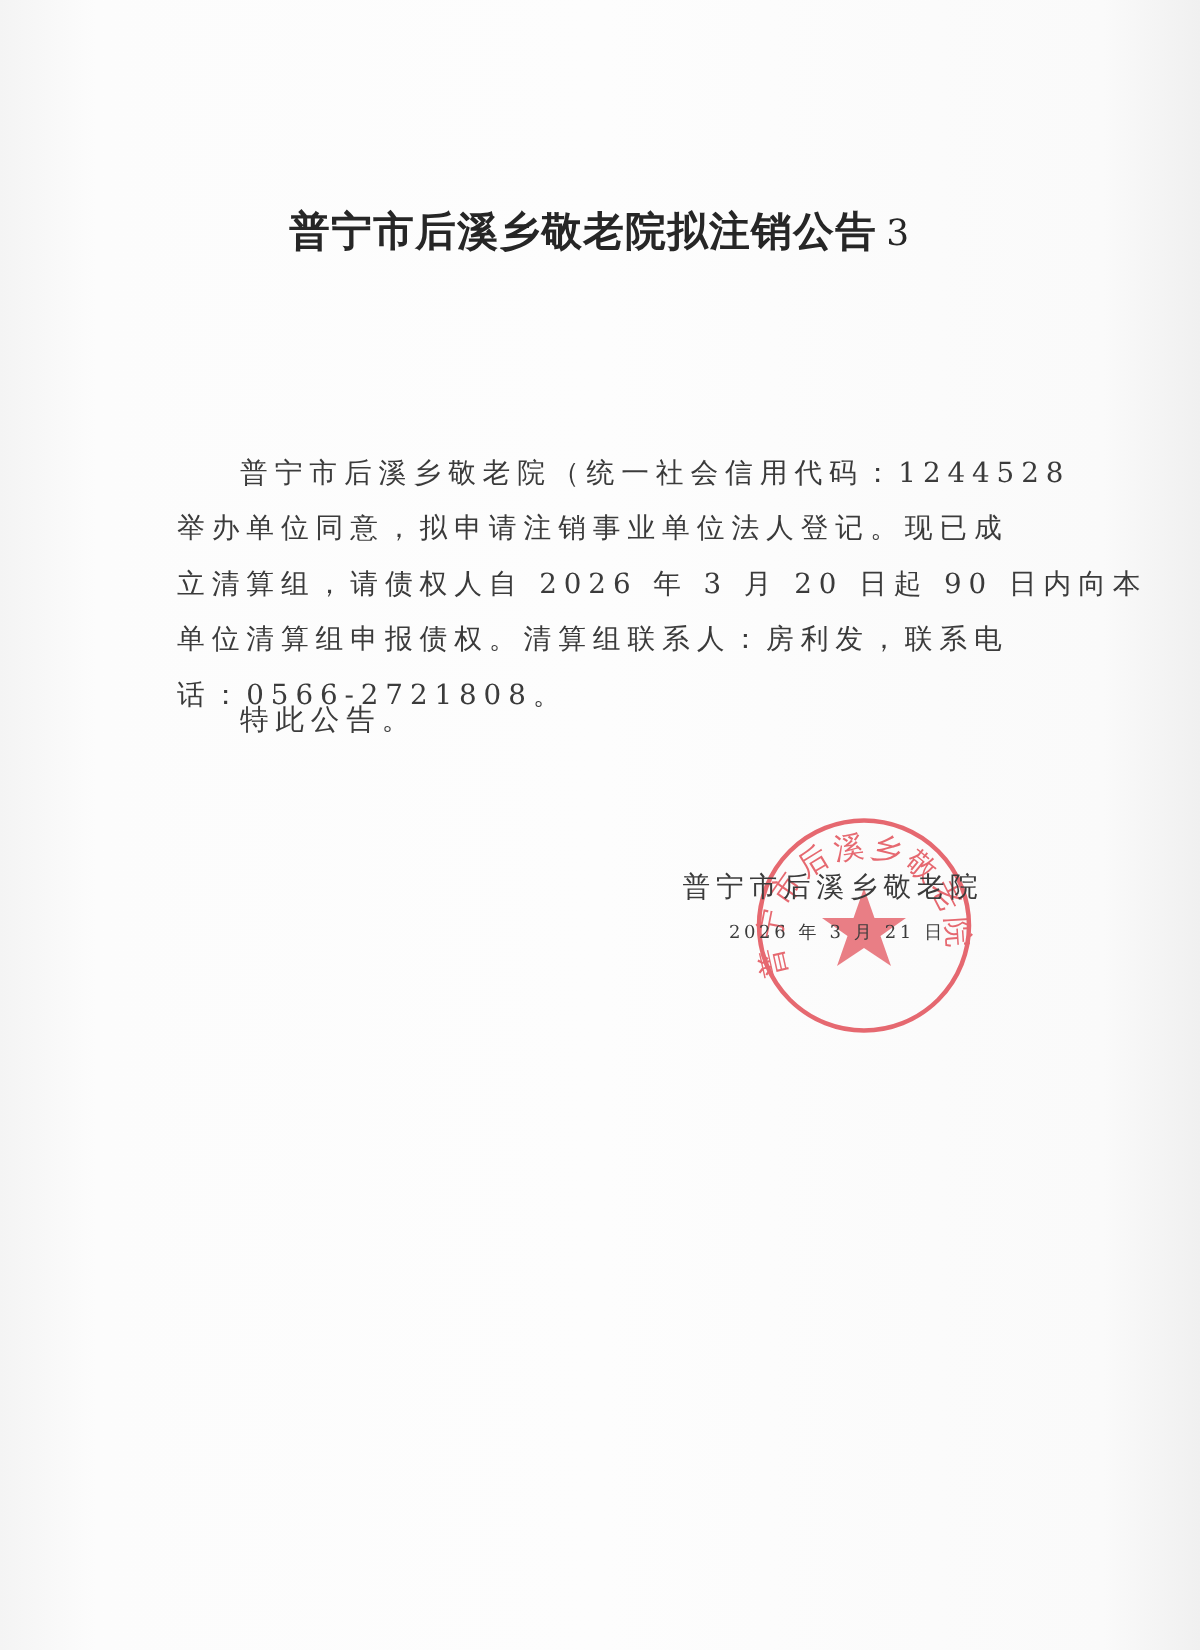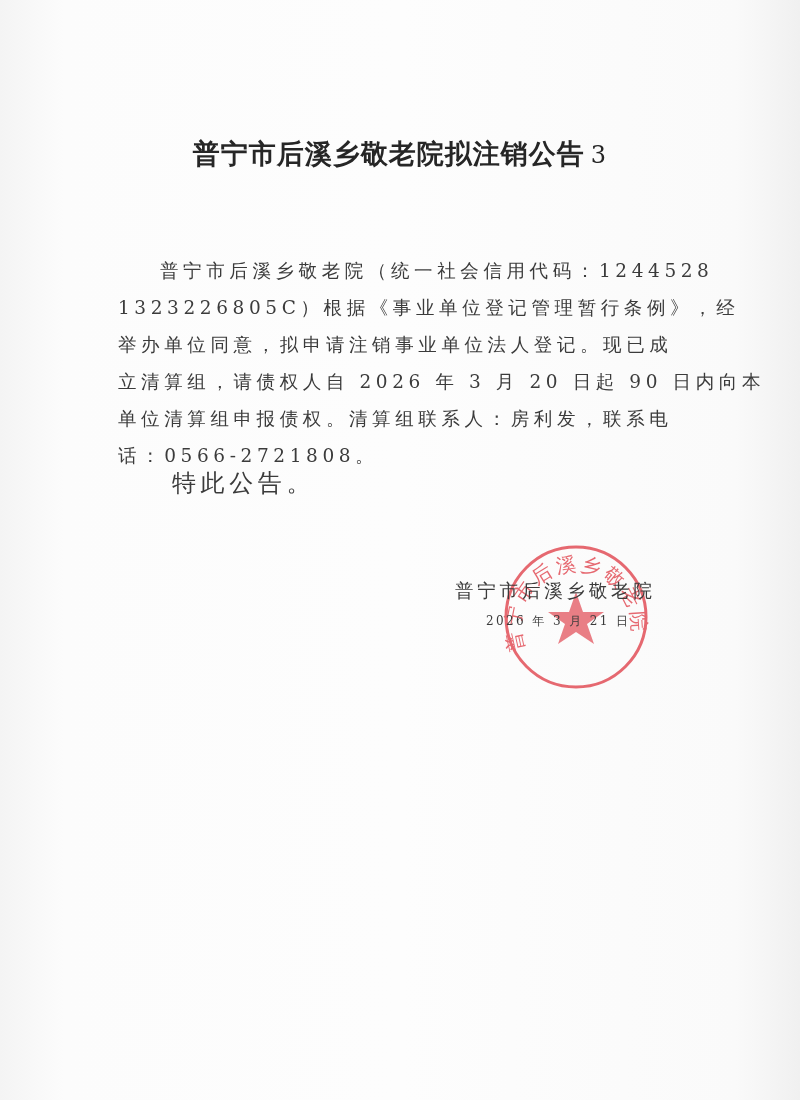--- a/index.html
+++ b/index.html
@@ -25,22 +25,22 @@
       font-family: "DejaVu Serif", "Liberation Serif", serif;
       font-weight: normal; font-size: 24px; margin-left: 6px;
     }
     .body-text {
       position: absolute; left: 118px; top: 252px; width: 548px;
       font-size: 18.5px; line-height: 37px; letter-spacing: 4.6px;
       color: #3b3b3b;
       text-align: justify;
     }
     .line { white-space: nowrap; height: 37px; }
-    .indent { padding-left: 42px; }
-    .closing { position: absolute; left: 172px; top: 467px; font-size: 24px; letter-spacing: 4.6px; color: #3b3b3b; }
+    .indent { padding-left: 42px; margin-top: 45px; }
+    .closing { position: absolute; left: 160px; top: 467px; font-size: 19px; letter-spacing: 4.6px; color: #3b3b3b; }
     .sign-org {
       position: absolute; left: 455px; top: 578px;
       font-size: 18.5px; letter-spacing: 3.8px; color: #3b3b3b;
     }
     .sign-date {
       position: absolute; left: 486px; top: 613px;
       font-size: 12px; letter-spacing: 2.4px; color: #3b3b3b;
     }
     .stamp {
       position: absolute; left: 503px; top: 544px; width: 146px; height: 146px;
@@ -52,21 +52,20 @@
 <body>
 
 <div class="page">
 
   <div class="title">
     <span>普宁市后溪乡敬老院拟注销公告</span><span class="num">3</span>
   </div>
 
   <div class="body-text">
     <div class="line indent">普宁市后溪乡敬老院（统一社会信用代码：1244528</div>
-    <div class="line">1323226805C）根据《事业单位登记管理暂行条例》，经</div>
     <div class="line">举办单位同意，拟申请注销事业单位法人登记。现已成</div>
     <div class="line">立清算组，请债权人自 2026 年 3 月 20 日起 90 日内向本</div>
     <div class="line">单位清算组申报债权。清算组联系人：房利发，联系电</div>
     <div class="line">话：0566-2721808。</div>
   </div>
 
   <div class="closing">特此公告。</div>
 
   <div class="stamp">
     <svg viewBox="0 0 146 146" xmlns="http://www.w3.org/2000/svg">

